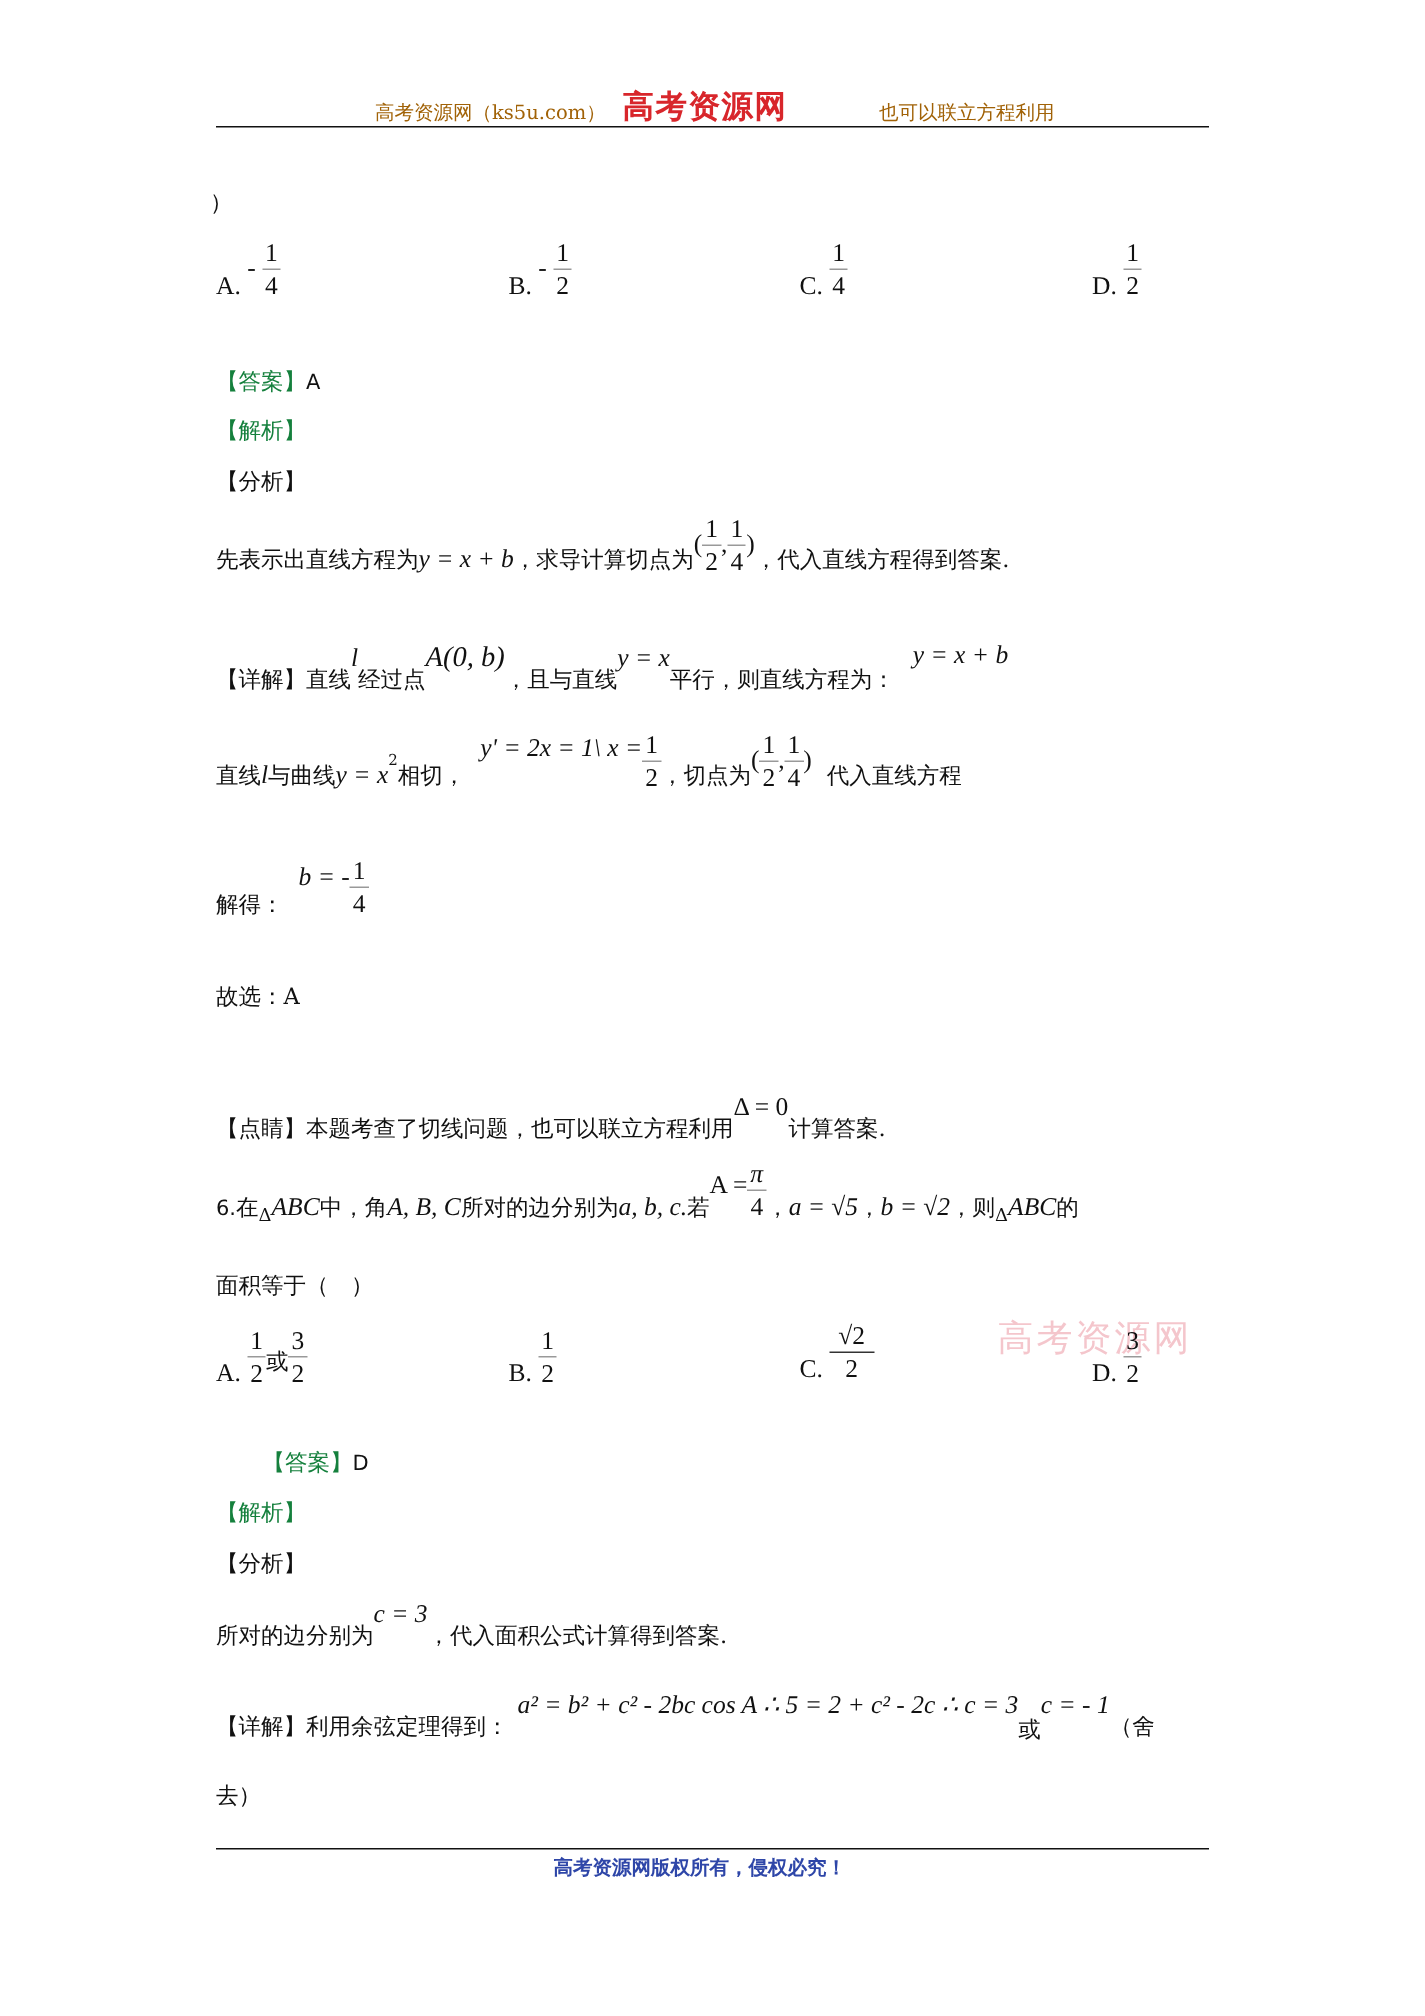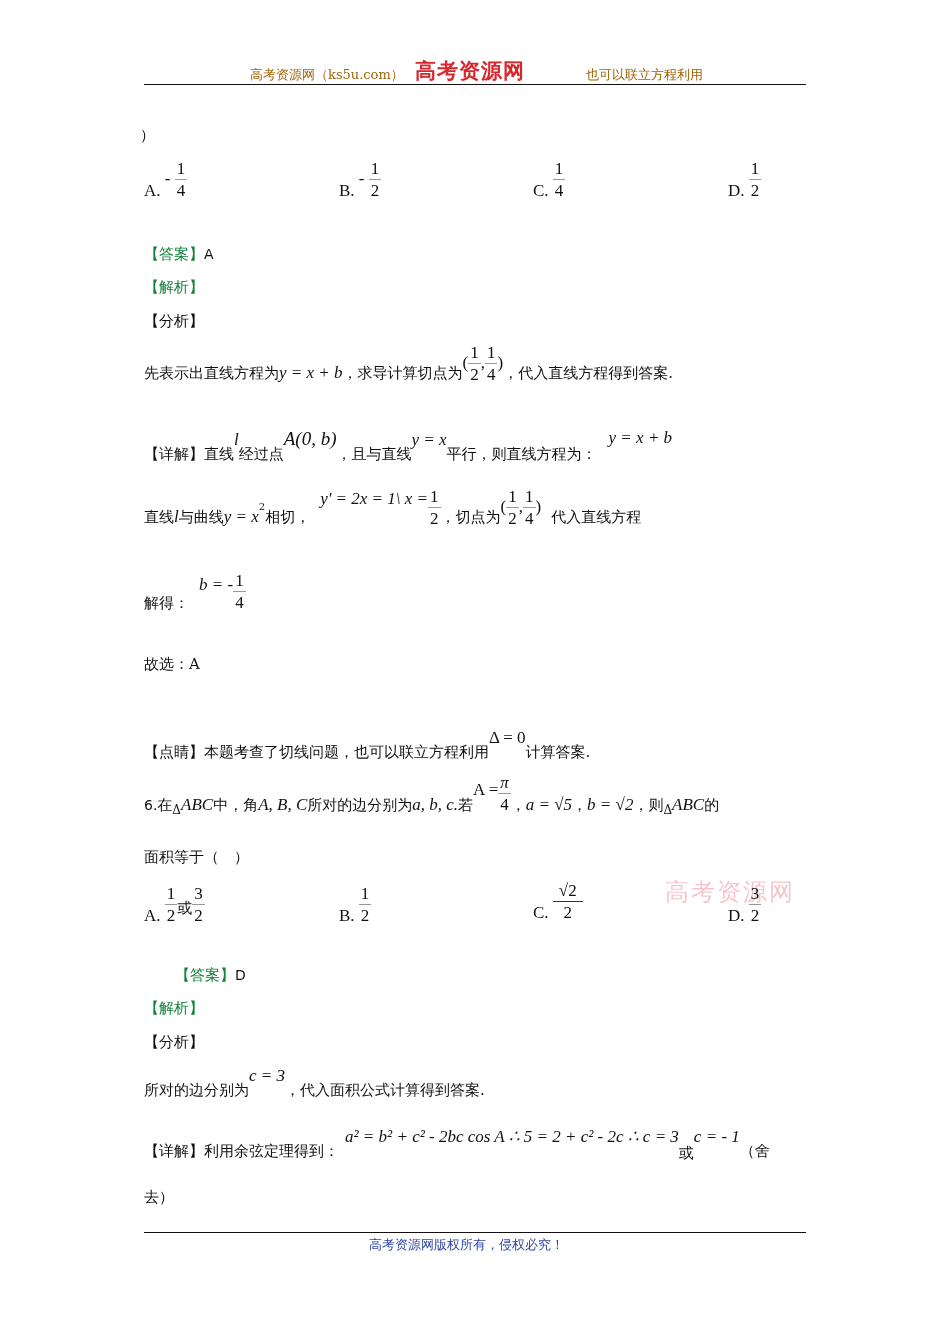--- a/index.html
+++ b/index.html
@@ -15,21 +15,21 @@
   .tag-blue { color: #15803d; font-size: 15px; }
   .tag-black { color: #111; font-size: 15px; }
   .ans { font-family: "DejaVu Sans", sans-serif; font-size: 14px; color: #111; }
   .frac { display: inline-flex; flex-direction: column; align-items: center; vertical-align: middle;
           font-family: "Liberation Serif", serif; font-size: 17px; line-height: 18px; }
   .frac .num { padding: 0 2px 1px; border-bottom: 1px solid #999; }
   .frac .den { padding: 2px 2px 0; }
   .opt { font-family: "Liberation Serif", serif; font-size: 17px; }
   sup { font-size: 10px; }
   .wm { color: #f2b8c0; font-size: 24px; letter-spacing: 2px; opacity: 0.8; }
-  .footer { font-size: 13px; color: #2e46a8; }
+  .footer { font-size: 13px; color: #2e46a8; font-weight: bold; }
 </style>
 </head>
 <body>
 
 <div class="abs hdr" style="left:250px; top:66px;">高考资源网（ks5u.com）</div>
 <div class="abs logo" style="left:415px; top:57px;">高考资源网</div>
 <div class="abs hdr" style="left:586px; top:66px;">也可以联立方程利用</div>
 <div class="rule" style="top:84px;"></div>
 
 <div class="abs cn" style="left:140px; top:126px;">）</div>

